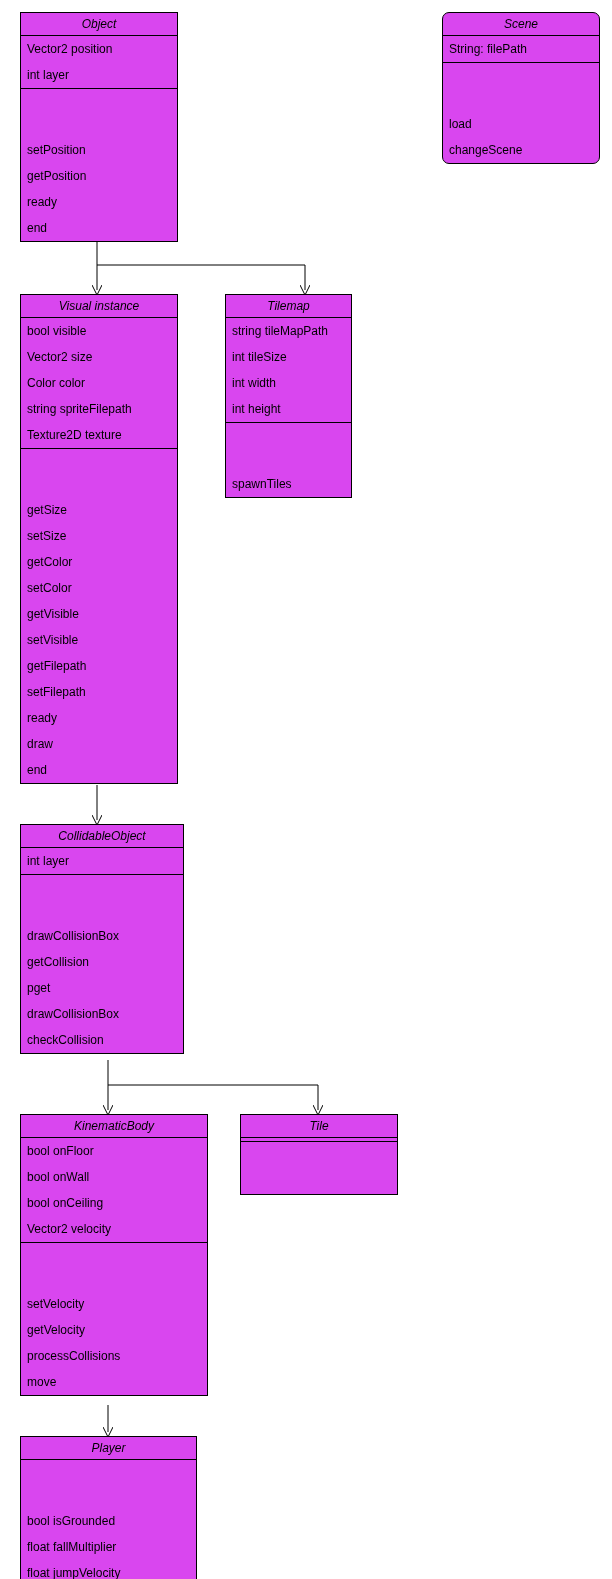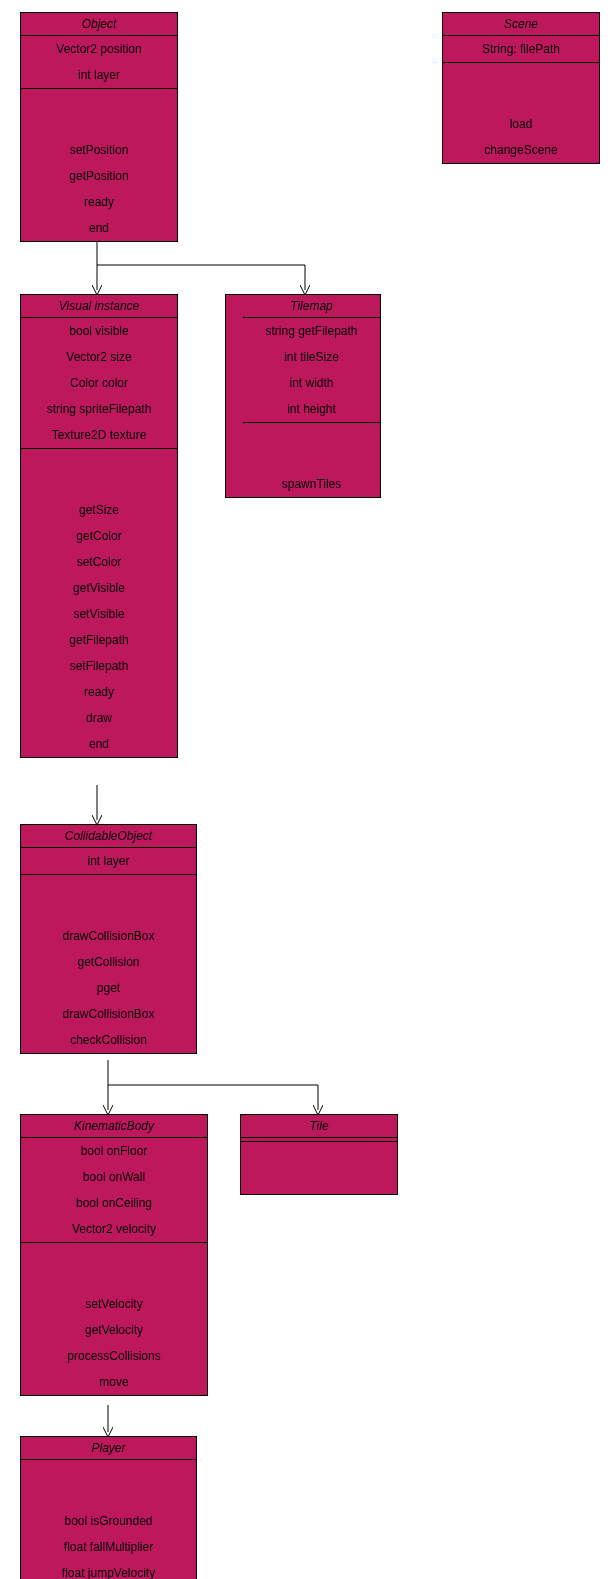--- a/index.html
+++ b/index.html
@@ -10,38 +10,37 @@
     font-family: Arial, Helvetica, sans-serif;
     font-size: 12px;
     color: #000;
     width: 612px;
     height: 1579px;
     position: relative;
   }
   .uml {
     position: absolute;
     border: 1px solid #000;
-    background: #be185d;
+    background: #d946ef;
   }
   .uml .title {
     text-align: center;
     font-style: italic;
     padding: 4px 6px;
     border-bottom: 1px solid #000;
   }
   .uml .section {
     border-bottom: 1px solid #000;
   }
   .uml .section:last-child {
     border-bottom: none;
     margin-top: 48px;
   }
   .uml .row {
     padding: 6px 6px;
-    text-align: center;
   }
   svg.connectors {
     position: absolute;
     left: 0; top: 0;
     width: 612px;
     height: 1579px;
     pointer-events: none;
   }
 </style>
 </head>
@@ -76,21 +75,21 @@
     <div class="row">int layer</div>
   </div>
   <div class="section">
     <div class="row">setPosition</div>
     <div class="row">getPosition</div>
     <div class="row">ready</div>
     <div class="row">end</div>
   </div>
 </div>
 
-<div class="uml" style="left:442px; top:12px; width:158px;">
+<div class="uml" style="left:442px; top:12px; width:158px;border-radius:7px;">
   <div class="title">Scene</div>
   <div class="section">
     <div class="row">String: filePath</div>
   </div>
   <div class="section">
     <div class="row">load</div>
     <div class="row">changeScene</div>
   </div>
 </div>
 
@@ -98,46 +97,47 @@
   <div class="title">Visual instance</div>
   <div class="section">
     <div class="row">bool visible</div>
     <div class="row">Vector2 size</div>
     <div class="row">Color color</div>
     <div class="row">string spriteFilepath</div>
     <div class="row">Texture2D texture</div>
   </div>
   <div class="section">
     <div class="row">getSize</div>
+    <div class="row">setSize</div>
     <div class="row">getColor</div>
     <div class="row">setColor</div>
     <div class="row">getVisible</div>
     <div class="row">setVisible</div>
     <div class="row">getFilepath</div>
     <div class="row">setFilepath</div>
     <div class="row">ready</div>
     <div class="row">draw</div>
     <div class="row">end</div>
   </div>
 </div>
 
-<div class="uml" style="left:225px; top:294px; width:156px;padding-left:17px;">
+<div class="uml" style="left:225px; top:294px; width:127px;">
   <div class="title">Tilemap</div>
   <div class="section">
-    <div class="row">string getFilepath</div>
+    <div class="row">string tileMapPath</div>
     <div class="row">int tileSize</div>
     <div class="row">int width</div>
     <div class="row">int height</div>
   </div>
   <div class="section">
     <div class="row">spawnTiles</div>
   </div>
 </div>
 
-<div class="uml" style="left:20px; top:824px; width:177px;">
+<div class="uml" style="left:20px; top:824px; width:164px;">
   <div class="title">CollidableObject</div>
   <div class="section">
     <div class="row">int layer</div>
   </div>
   <div class="section">
     <div class="row">drawCollisionBox</div>
     <div class="row">getCollision</div>
     <div class="row">pget</div>
     <div class="row">drawCollisionBox</div>
     <div class="row">checkCollision</div>

